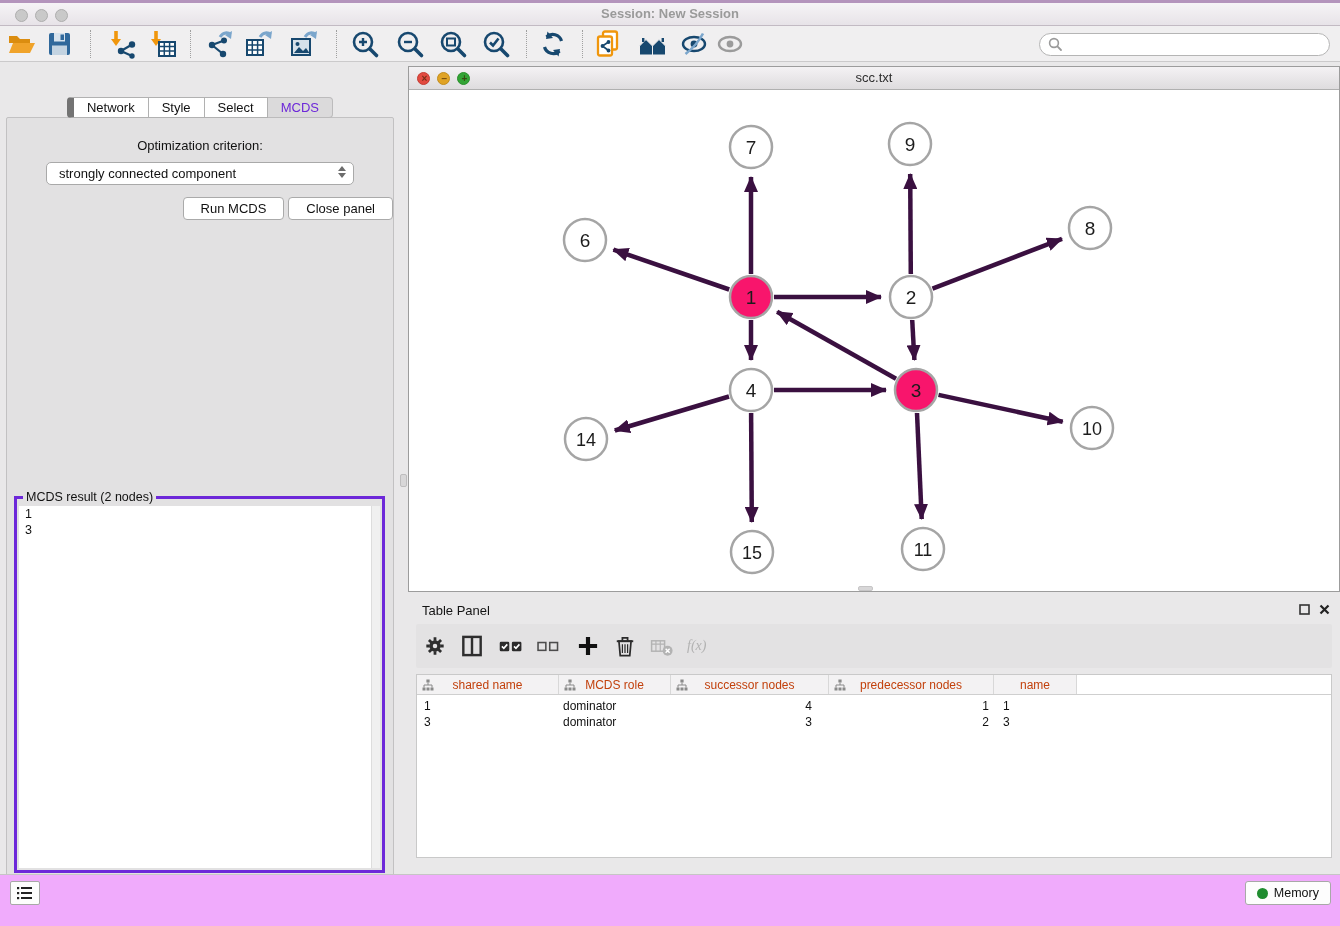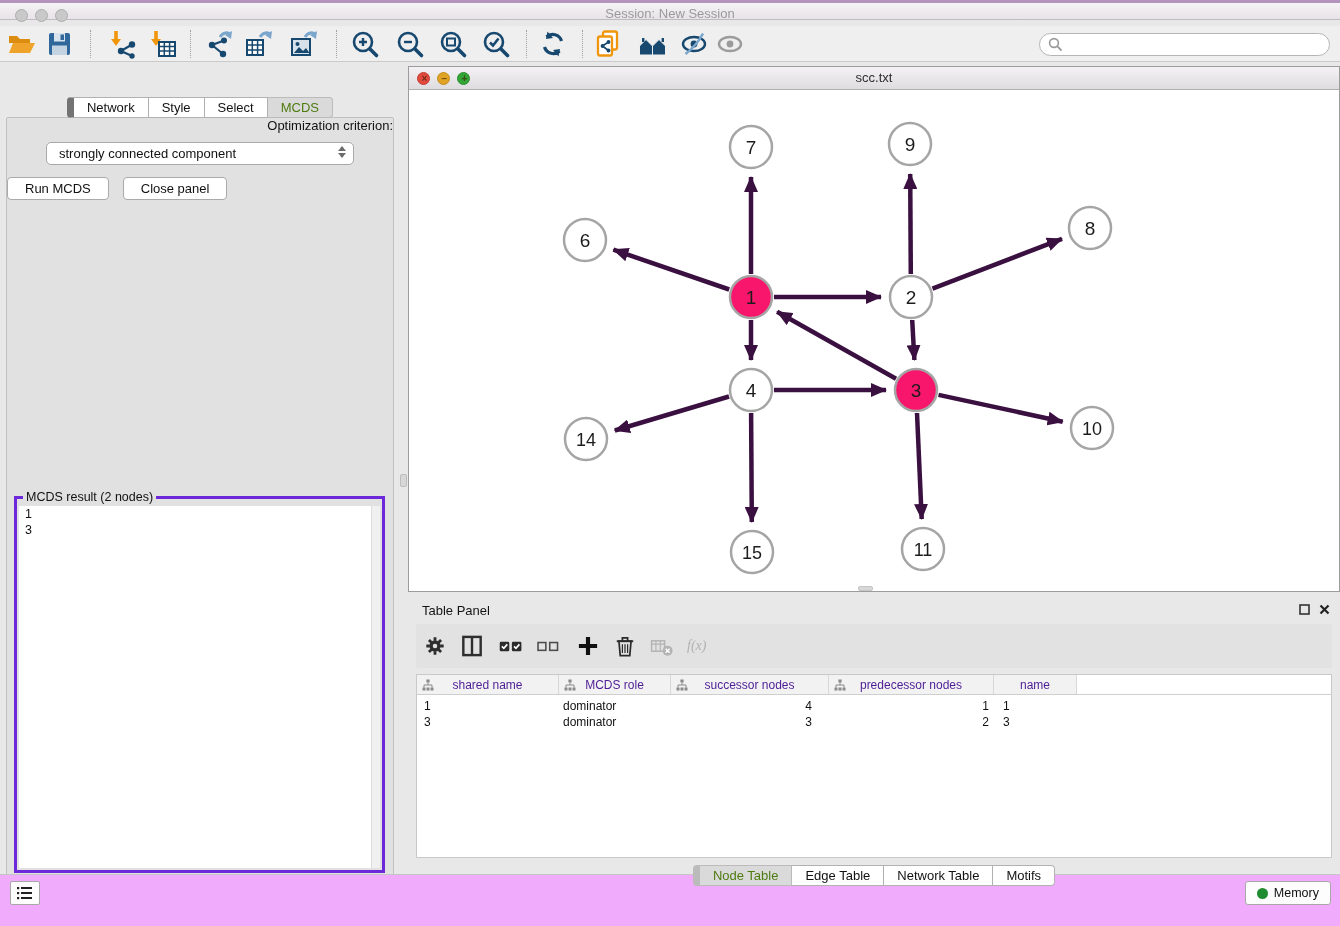--- a/index.html
+++ b/index.html
@@ -1,22 +1,22 @@
 <!DOCTYPE html>
 <html><head>
 <meta charset="utf-8">
 <style>
   html,body { margin:0; padding:0; background:#d0d0d0; }
   * { box-sizing:border-box; }
   .app { position:relative; width:1340px; height:926px; background:#e9e8e9; overflow:hidden;
          font-family:"Liberation Sans", sans-serif; color:#1a1a1a; -webkit-font-smoothing:antialiased; }
 
   
-  .titlebar { position:absolute; top:0; left:0; right:0; height:20px;
-              background:linear-gradient(#f8f6f8,#e7e3e8); border-bottom:1px solid #c2bac3; }
+  .titlebar { position:absolute; top:0; left:0; right:0; height:26px;
+              background:linear-gradient(#f8f6f8,#e7e3e8); border-bottom:1px solid #c2bac3;font-weight:bold; }
   .titlebar::before { content:""; position:absolute; top:0; left:0; right:0; height:3px; background:#b494bc; }
   .traffic { position:absolute; left:15px; top:9px; display:flex; gap:7px; }
   .tl { width:13px; height:13px; border-radius:50%; background:#c9c9c9; border:1px solid #aeaeae; position:relative; }
   .app-title { text-align:center; line-height:27px; font-size:13px; color:#9a9a9a; }
 
   
   .toolbar { position:absolute; top:26px; left:0; right:0; height:36px; background:#f0eff0;
              border-bottom:1px solid #cbcacb; display:flex; align-items:center; }
   .tb-icon { width:30px; height:30px; flex:none; }
   .tb-sep { width:0; height:28px; border-left:1px dotted #a0a0a0; flex:none; }
@@ -32,33 +32,33 @@
   
   .control-panel { position:absolute; left:0; top:0; width:400px; height:828px; }
   .panel-header { position:relative; height:30px; }
   .panel-title { position:absolute; left:14px; top:8px; font-size:13px; color:#141414; }
   .win-btns { position:absolute; right:10px; top:9px; display:flex; gap:9px; align-items:center; }
   .tabs-row { display:flex; justify-content:center; position:relative; z-index:2; }
   .tab { height:21px; line-height:20px; padding:0 13px; font-size:13px; background:#fff;
          border:1px solid #b1b1b1; border-left:none; color:#121212; }
   .tab:first-child { border-left:7px solid #737373; border-radius:4px 0 0 4px; }
   .tab:last-child { border-radius:0 4px 4px 0; }
-  .tab.selected { background:#dbdadb; color:#4d7c0f; border-color:#bcbbbc; }
+  .tab.selected { background:#dbdadb; color:#6d28d9; border-color:#bcbbbc; }
   .cp-tabs { position:absolute; left:0; right:0; top:35px; }
   .cp-content { position:absolute; left:6px; right:6px; top:55px; bottom:8px;
                 background:#e2e1e2; border:1px solid #c2c1c2; border-radius:2px; }
-  .opt-label { text-align:right; font-size:13px; color:#111; }
+  .opt-label { margin-top:20px; text-align:center; font-size:13px; color:#111; }
   .dropdown { position:relative; width:308px; height:23px; margin:9px auto 0; background:#fff;
               border:1px solid #a9a9a9; border-radius:5px; font-size:13px; line-height:21px;
               padding-left:12px; color:#111; }
   .stepper { position:absolute; right:7px; top:3px; display:flex; flex-direction:column; gap:2px; }
   .stepper i { display:block; width:0; height:0; border-left:4.5px solid transparent; border-right:4.5px solid transparent; }
   .step-up { border-bottom:5px solid #6c6c6c; }
   .step-dn { border-top:5px solid #6c6c6c; }
-  .btn-row { margin-top:12px; display:flex; justify-content:flex-start; gap:14px; }
+  .btn-row { margin-top:12px; display:flex; justify-content:flex-end; gap:4px; }
   .aq-btn { height:23px; padding:0 17px; background:#fff; border:1px solid #aaa; border-radius:4px;
             font-size:13px; line-height:21px; color:#111; font-family:"Liberation Sans", sans-serif; }
   .result-fieldset { position:absolute; left:7px; right:8px; top:372px; bottom:8px;
                      border:3px solid #6d28d9; margin:0; padding:2px; background:transparent; }
   .result-fieldset legend { font-size:12.5px; margin-left:4px; padding:0 3px; color:#111; }
   .result-box { position:relative; width:100%; height:100%; background:#fff; overflow:hidden; }
   .result-scroll { position:absolute; right:0; top:0; bottom:0; width:9px; background:#f0f0f0; border-left:1px solid #ddd; }
   .result-line { font-size:12.5px; line-height:16px; padding-left:6px; color:#111; }
   .result-box .result-line:first-child { padding-top:3px; }
   .v-handle { position:absolute; left:400px; top:412px; width:7px; height:13px; background:#d8d7d8;
@@ -85,21 +85,21 @@
   
   .table-panel { position:absolute; left:408px; top:533px; width:932px; height:295px; }
   .tp-toolbar { position:absolute; left:8px; right:8px; top:29px; height:44px; background:#e3e2e3;
                 border-radius:2px; display:flex; align-items:center; }
   .tp-icon { width:26px; height:26px; flex:none; }
   .fx { font-family:"Liberation Serif", serif; font-style:italic; font-size:14px; color:#b2b2b2; flex:none; }
   .tp-table { position:absolute; left:8px; right:8px; top:79px; height:184px; background:#fff;
               border:1px solid #c9c9c9; font-size:12px; overflow:hidden; }
   .thead { display:flex; height:20px; border-bottom:1px solid #cfcfcf; }
   .th { position:relative; background:#f3f2f3; border-right:1px solid #d8d8d8; display:flex;
-        align-items:center; justify-content:center; color:#4c1d95; }
+        align-items:center; justify-content:center; color:#c2410c; }
   .th .col-icon { position:absolute; left:5px; top:4px; }
   .th-fill { flex:1; background:#fff; }
   .trow { display:flex; height:16px; align-items:center; color:#111; }
   .trow:first-of-type { margin-top:3px; }
   .td { overflow:hidden; white-space:nowrap; }
   .tp-tabs { position:absolute; left:0; right:0; bottom:4px; }
 
   
   .statusbar { position:absolute; bottom:0; left:0; right:0; height:52px; background:#f0abfc;
                border-top:1px solid #c6c5c6; }
@@ -466,26 +466,20 @@
             </div>
             <div class="trow">
               <div class="td" style="width: 142px; padding-left: 7px;">3</div>
               <div class="td" style="width: 112px; padding-left: 4px;">dominator</div>
               <div class="td" style="width: 158px; padding-right: 17px; text-align: right;">3</div>
               <div class="td" style="width: 165px; padding-right: 5px; text-align: right;">2</div>
               <div class="td" style="width: 83px; padding-left: 9px;">3</div>
             </div>
           </div>
       </div>
-      <div class="tabs-row tp-tabs" id="tp-tabs">
-          <div class="tab selected">Node Table</div>
-          <div class="tab">Edge Table</div>
-          <div class="tab">Network Table</div>
-          <div class="tab">Motifs</div>
-        </div>
     </div>
   </div>
 
   <div class="statusbar">
     <div class="sb-list-btn">
       <svg width="18" height="16" viewBox="0 0 18 16">
           <g stroke="#222" stroke-width="2">
             <path d="M5 3h11M5 8h11M5 13h11"></path>
           </g>
           <g fill="#222">

